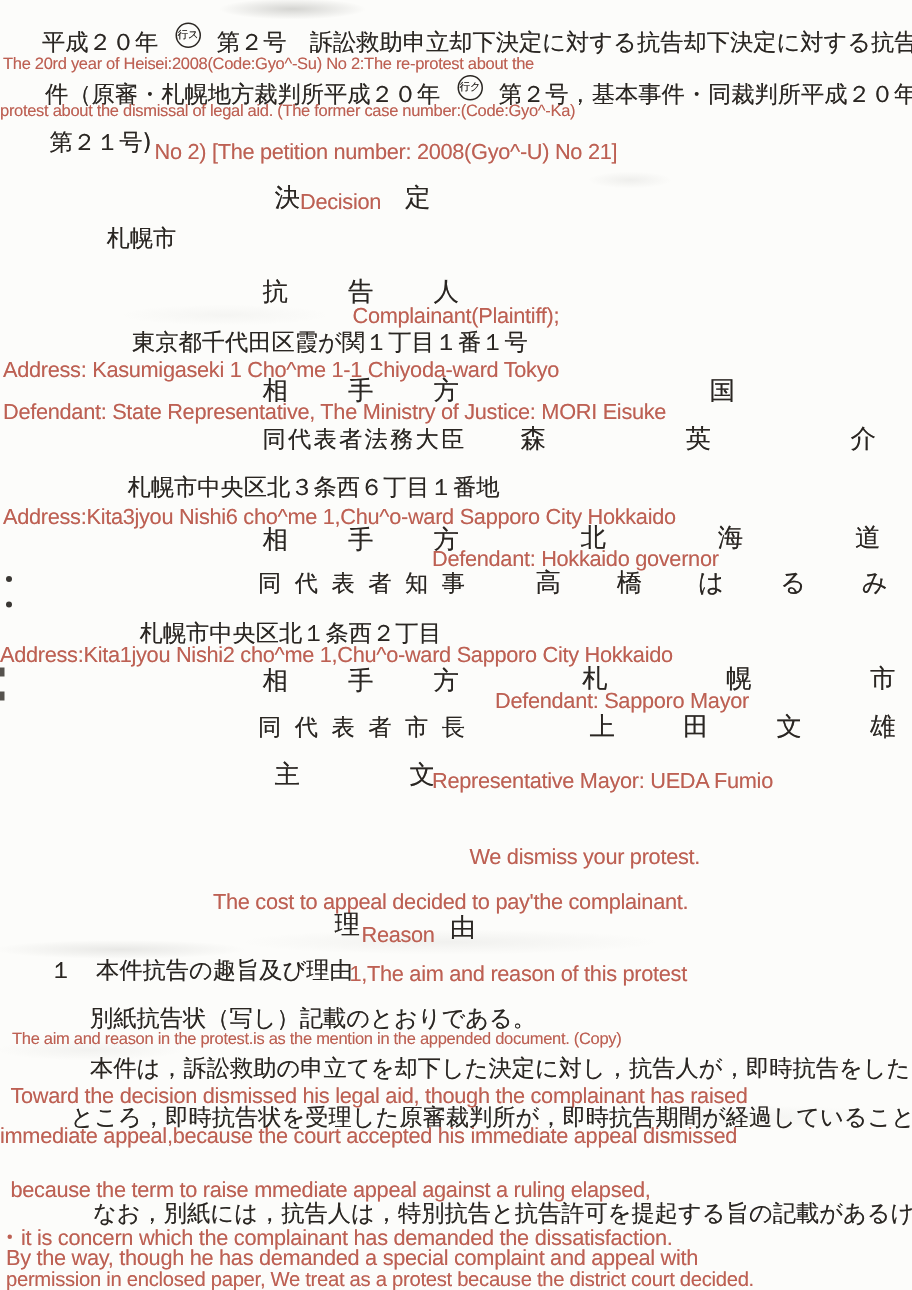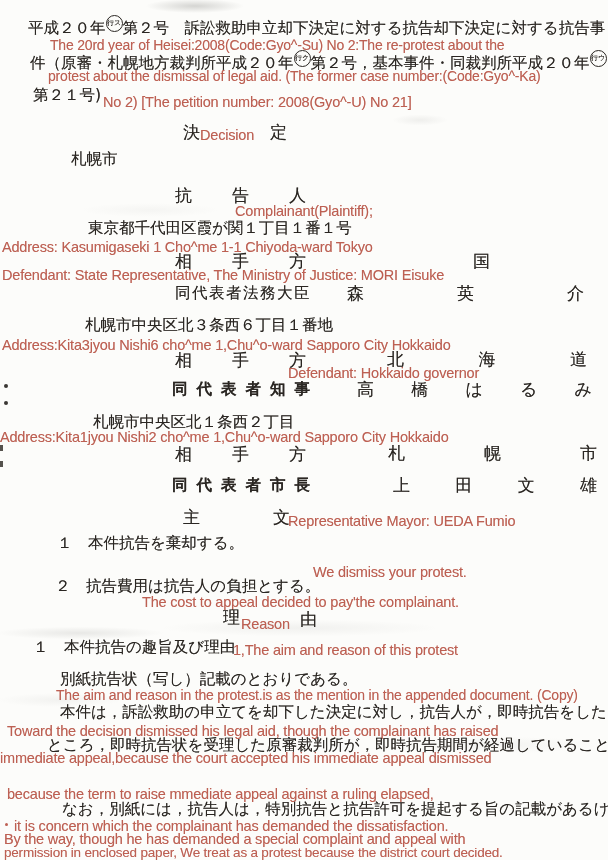--- a/index.html
+++ b/index.html
@@ -16,29 +16,29 @@
       radial-gradient(ellipse 140px 12px at 500px 745px, rgba(110,110,105,.06), transparent 70%),
       radial-gradient(ellipse 100px 10px at 150px 210px, rgba(110,110,105,.05), transparent 70%);
     font-family:"DejaVu Sans","Liberation Sans",sans-serif;
   }
   .line { position:absolute; white-space:nowrap; line-height:1.2; }
   .jp  { color:#2a2622; font-size:15.5px; text-shadow:0 0 .4px rgba(40,38,34,.55); }
   .big { font-size:17px; }
   .en  { color:#bd6053; font-size:14.5px; letter-spacing:-0.2px;
          font-family:"Liberation Sans",sans-serif; text-shadow:0 0 .4px rgba(189,96,83,.45); }
   .sm  { font-size:13.5px; }
-  .md  { font-size:14px;margin-left:48px; }
+  .md  { font-size:11px; }
   .ls40 { letter-spacing:40px; }
-  .ls9  { letter-spacing:9px;font-weight:bold; }
+  .ls9  { letter-spacing:9px; }
   .ls2  { letter-spacing:1.5px; }
   .name-row { display:flex; justify-content:space-between; font-size:17px; }
   .ccode {
     display:inline-block; width:15px; height:15px; border:1.4px solid #2a2622;
-    border-radius:50%; font-size:7px; line-height:15px; text-align:center;
-    vertical-align:1px; letter-spacing:0; overflow:hidden; margin:0 0;
+    border-radius:50%; font-size:7px; line-height:15px; text-align:right;
+    vertical-align:1px; letter-spacing:0; overflow:hidden; margin:0 11px;
   }
   .dot  { position:absolute; background:#3a3733; border-radius:50%; }
   .tick { position:absolute; background:#55524d; }
 </style>
 </head>
 <body>
 
 <div class="page">
 
   <div class="line jp" style="left:28px;top:15px"><span>平成２０年</span><span class="ccode">行ス</span><span>第２号　訴訟救助申立却下決定に対する抗告却下決定に対する抗告事</span></div>
@@ -88,34 +88,33 @@
   </div>
 
   <div class="line jp" style="left:93px;top:413px">札幌市中央区北１条西２丁目</div>
   <div class="line en" style="left:0px;top:429px">Address:Kita1jyou Nishi2 cho^me 1,Chu^o-ward Sapporo City Hokkaido</div>
   <div class="line jp big ls40" style="left:175px;top:444px">相手方</div>
   <div class="line jp name-row" style="left:388px;top:443px;width:209px">
     <span>札</span>
     <span>幌</span>
     <span>市</span>
   </div>
+  <div class="line en" style="left:330px;top:460px">Defendant: Sapporo Mayor</div>
   <div class="line jp ls9" style="left:172px;top:476px">同代表者市長</div>
   <div class="line jp name-row" style="left:393px;top:475px;width:204px">
     <span>上</span>
     <span>田</span>
     <span>文</span>
     <span>雄</span>
   </div>
 
   <div class="line jp big" style="left:183px;top:507px">主</div>
   <div class="line jp big" style="left:273px;top:507px">文</div>
   <div class="line en" style="left:288px;top:513px">Representative Mayor: UEDA Fumio</div>
-  <div class="line jp" style="left:57px;top:534px">１　本件抗告を棄却する。</div>
   <div class="line en" style="left:313px;top:564px">We dismiss your protest.</div>
-  <div class="line jp" style="left:55px;top:577px">２　抗告費用は抗告人の負担とする。</div>
   <div class="line en" style="left:142px;top:594px">The cost to appeal decided to pay'the complainant.</div>
 
   <div class="line jp big" style="left:223px;top:607px">理</div>
   <div class="line en" style="left:241px;top:616px">Reason</div>
   <div class="line jp big" style="left:300px;top:609px">由</div>
 
   <div class="line jp" style="left:33px;top:638px">１　本件抗告の趣旨及び理由</div>
   <div class="line en" style="left:233px;top:642px">1,The aim and reason of this protest</div>
   <div class="line jp" style="left:60px;top:670px">別紙抗告状（写し）記載のとおりである。</div>
   <div class="line en md" style="left:8px;top:687px">The aim and reason in the protest.is as the mention in the appended document. (Copy)</div>

